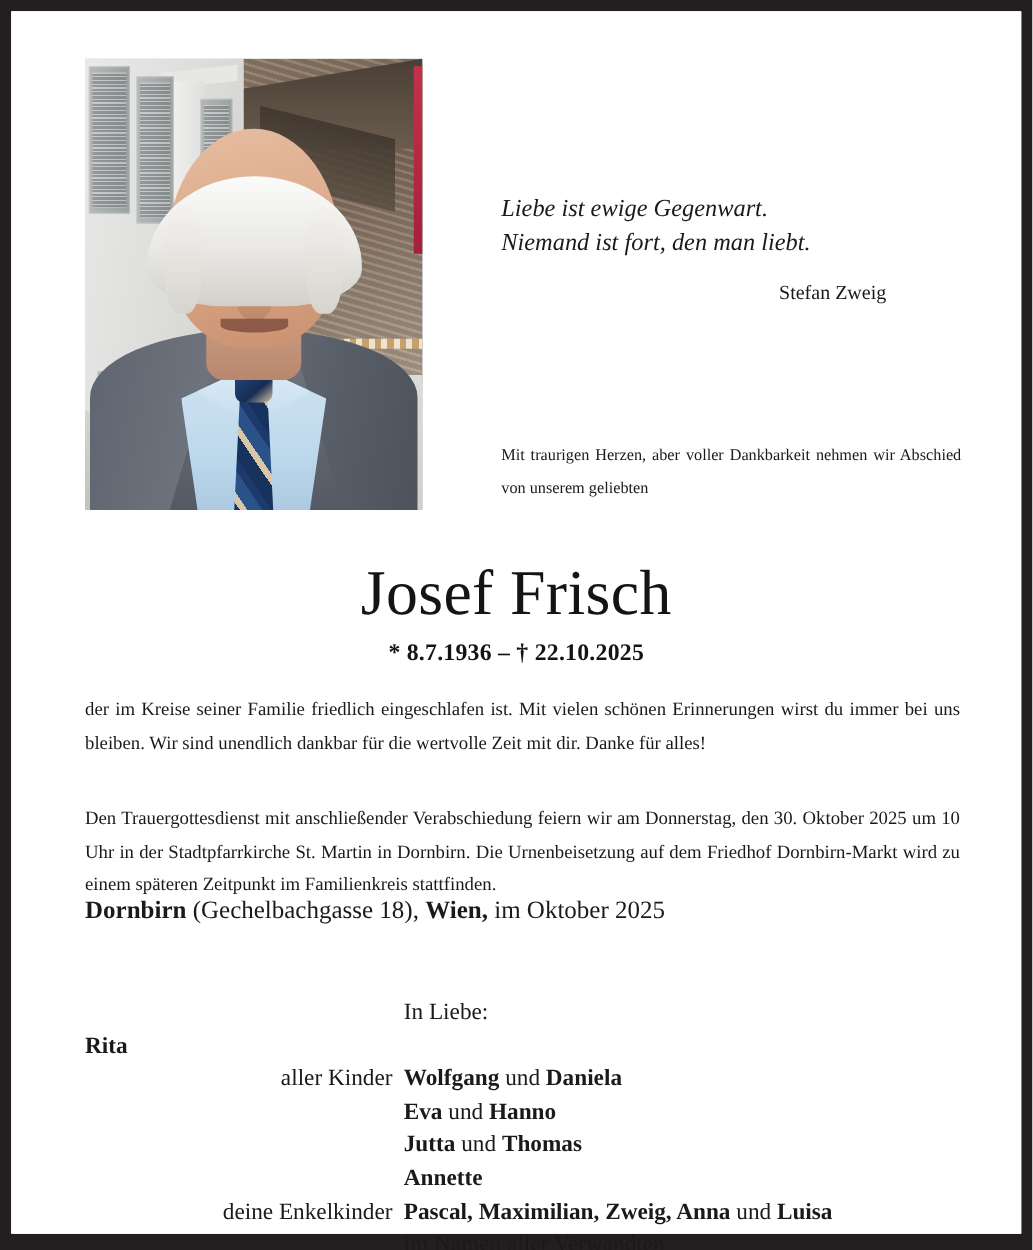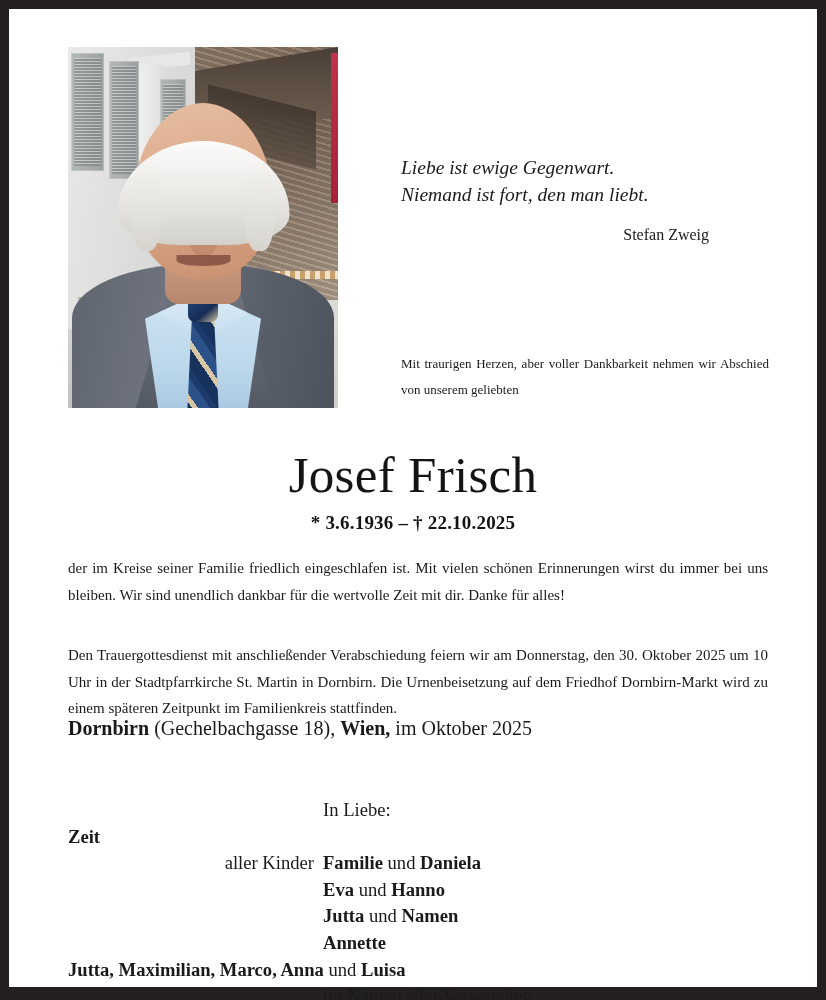--- a/index.html
+++ b/index.html
@@ -490,56 +490,57 @@
 
     <div class="quote">
       <div class="quote-line">Liebe ist ewige Gegenwart.</div>
       <div class="quote-line">Niemand ist fort, den man liebt.</div>
       <div class="quote-author">Stefan Zweig</div>
     </div>
 
     <div class="intro">Mit traurigen Herzen, aber voller Dank­barkeit nehmen wir Abschied von unserem geliebten</div>
 
     <div class="name">Josef Frisch</div>
-    <div class="dates">* 3.6.1936 – † 22.10.2025</div>
+    <div class="dates">* 8.7.1936 – † 22.10.2025</div>
 
     <div class="body-block para" id="para1">der im Kreise seiner Familie friedlich eingeschlafen ist. Mit vielen schönen Erinnerungen wirst du immer bei uns bleiben. Wir sind unendlich dankbar für die wertvolle Zeit mit dir. Danke für alles!</div>
     <div class="body-block para" id="para2">Den Trauergottesdienst mit anschließender Verabschiedung feiern wir am Donnerstag, den 30. Oktober 2025 um 10 Uhr in der Stadtpfarrkirche St. Martin in Dornbirn. Die Urnenbeisetzung auf dem Friedhof Dornbirn-Markt wird zu einem späteren Zeitpunkt im Familienkreis stattfinden.</div>
 
     <div class="place-line">
       <b>Dornbirn</b><span> (Gechelbachgasse 18), </span><b>Wien,</b><span> im Oktober 2025</span>
     </div>
 
     <div class="family">
       <div class="fam-row">
         <div class="fam-label"></div>
         <div class="fam-value">In Liebe:</div>
       </div>
       <div id="fam-rows">
           <div class="fam-row">
-            <div class="fam-value"><b>Zeit</b></div>
+            <div class="fam-value"><b>Rita</b></div>
           </div>
           <div class="fam-row">
             <div class="fam-label">aller Kinder</div>
-            <div class="fam-value"><b>Familie</b> und <b>Daniela</b></div>
+            <div class="fam-value"><b>Wolfgang</b> und <b>Daniela</b></div>
           </div>
           <div class="fam-row">
             <div class="fam-label"></div>
             <div class="fam-value"><b>Eva</b> und <b>Hanno</b></div>
           </div>
           <div class="fam-row">
             <div class="fam-label"></div>
-            <div class="fam-value"><b>Jutta</b> und <b>Namen</b></div>
+            <div class="fam-value"><b>Jutta</b> und <b>Thomas</b></div>
           </div>
           <div class="fam-row">
             <div class="fam-label"></div>
             <div class="fam-value"><b>Annette</b></div>
           </div>
           <div class="fam-row">
-            <div class="fam-value"><b>Jutta, Maximilian, Marco, Anna</b> und <b>Luisa</b></div>
+            <div class="fam-label">deine Enkelkinder</div>
+            <div class="fam-value"><b>Pascal, Maximilian, Zweig, Anna</b> und <b>Luisa</b></div>
           </div>
           <div class="fam-row">
             <div class="fam-label"></div>
             <div class="fam-value">im Namen aller Verwandten</div>
           </div>
         </div>
     </div>
 
   </div>
 </div>

